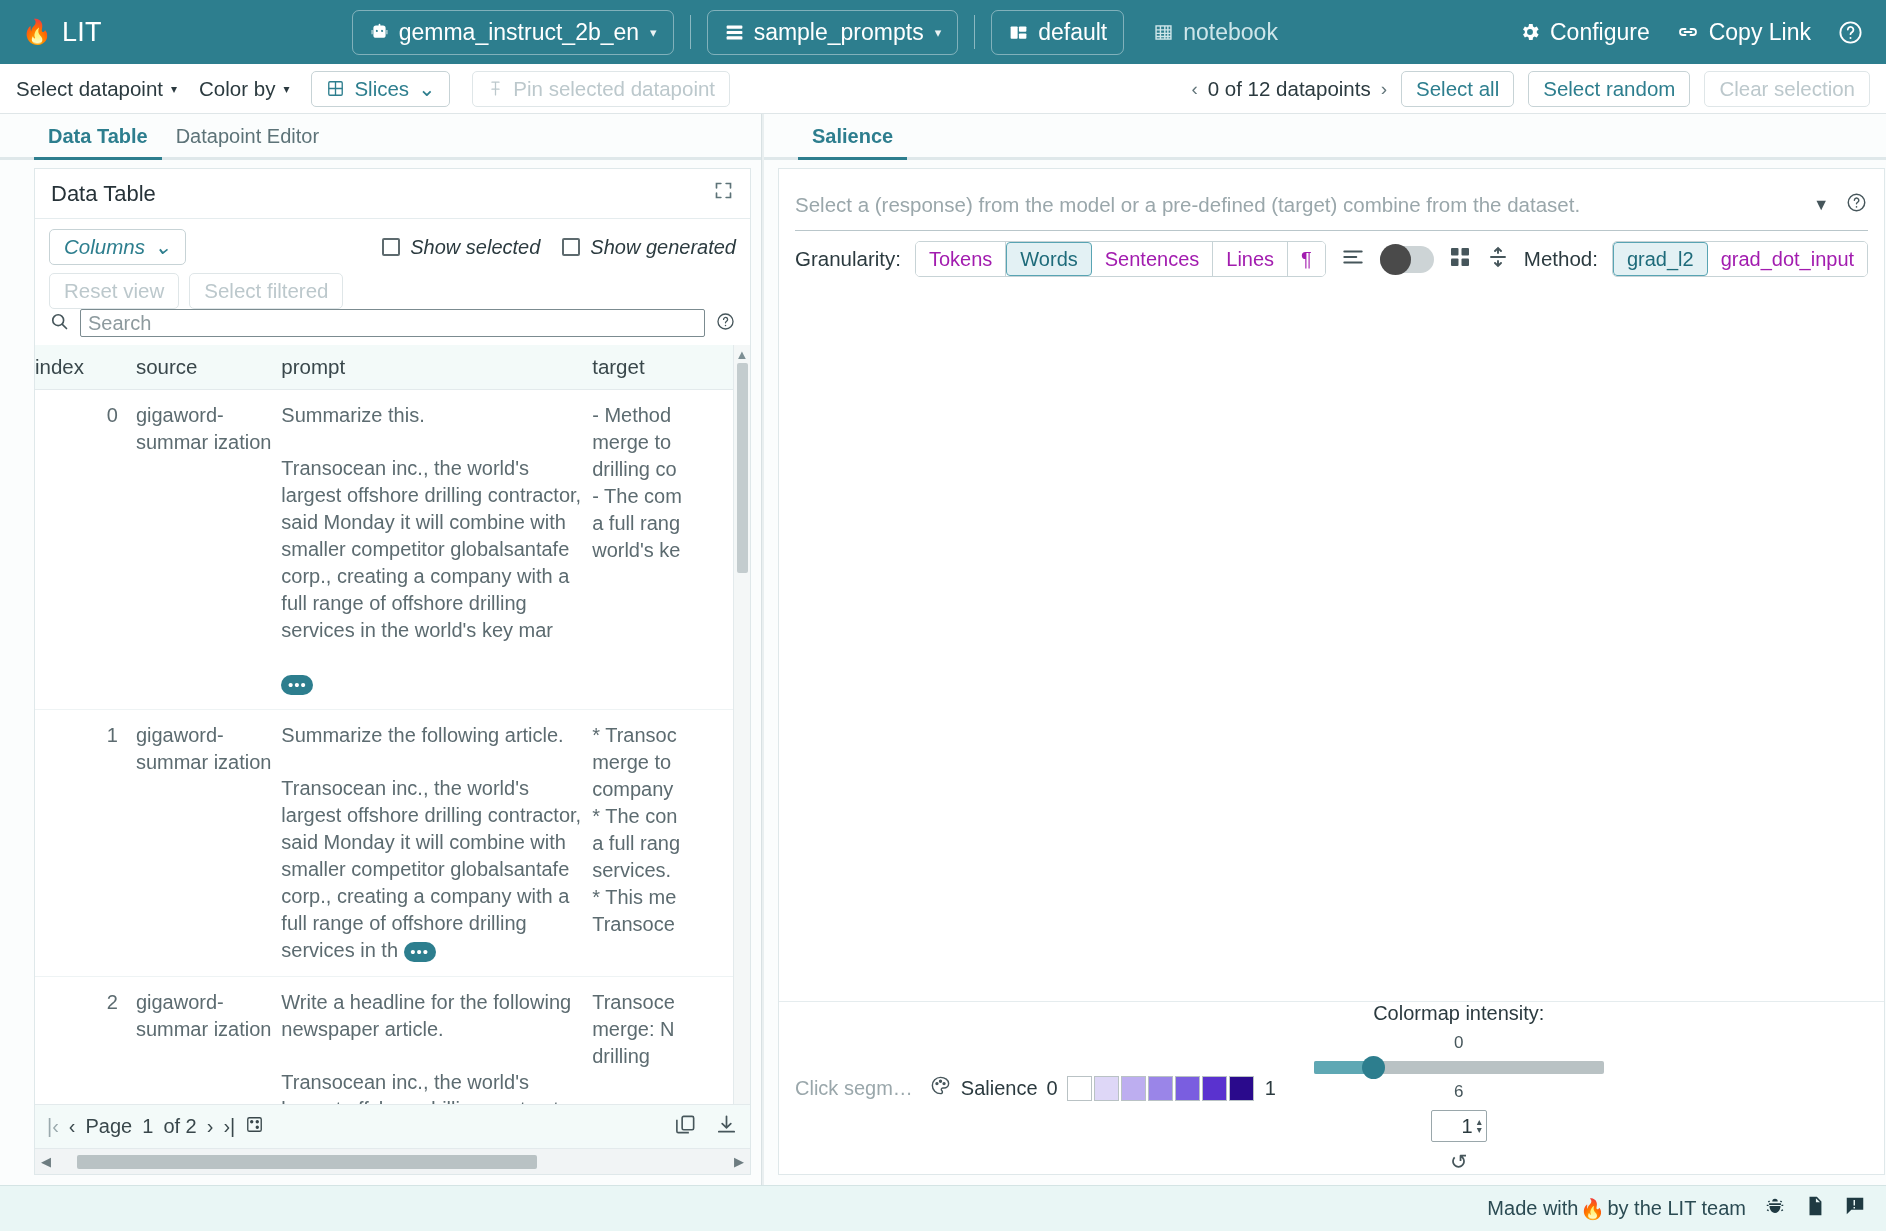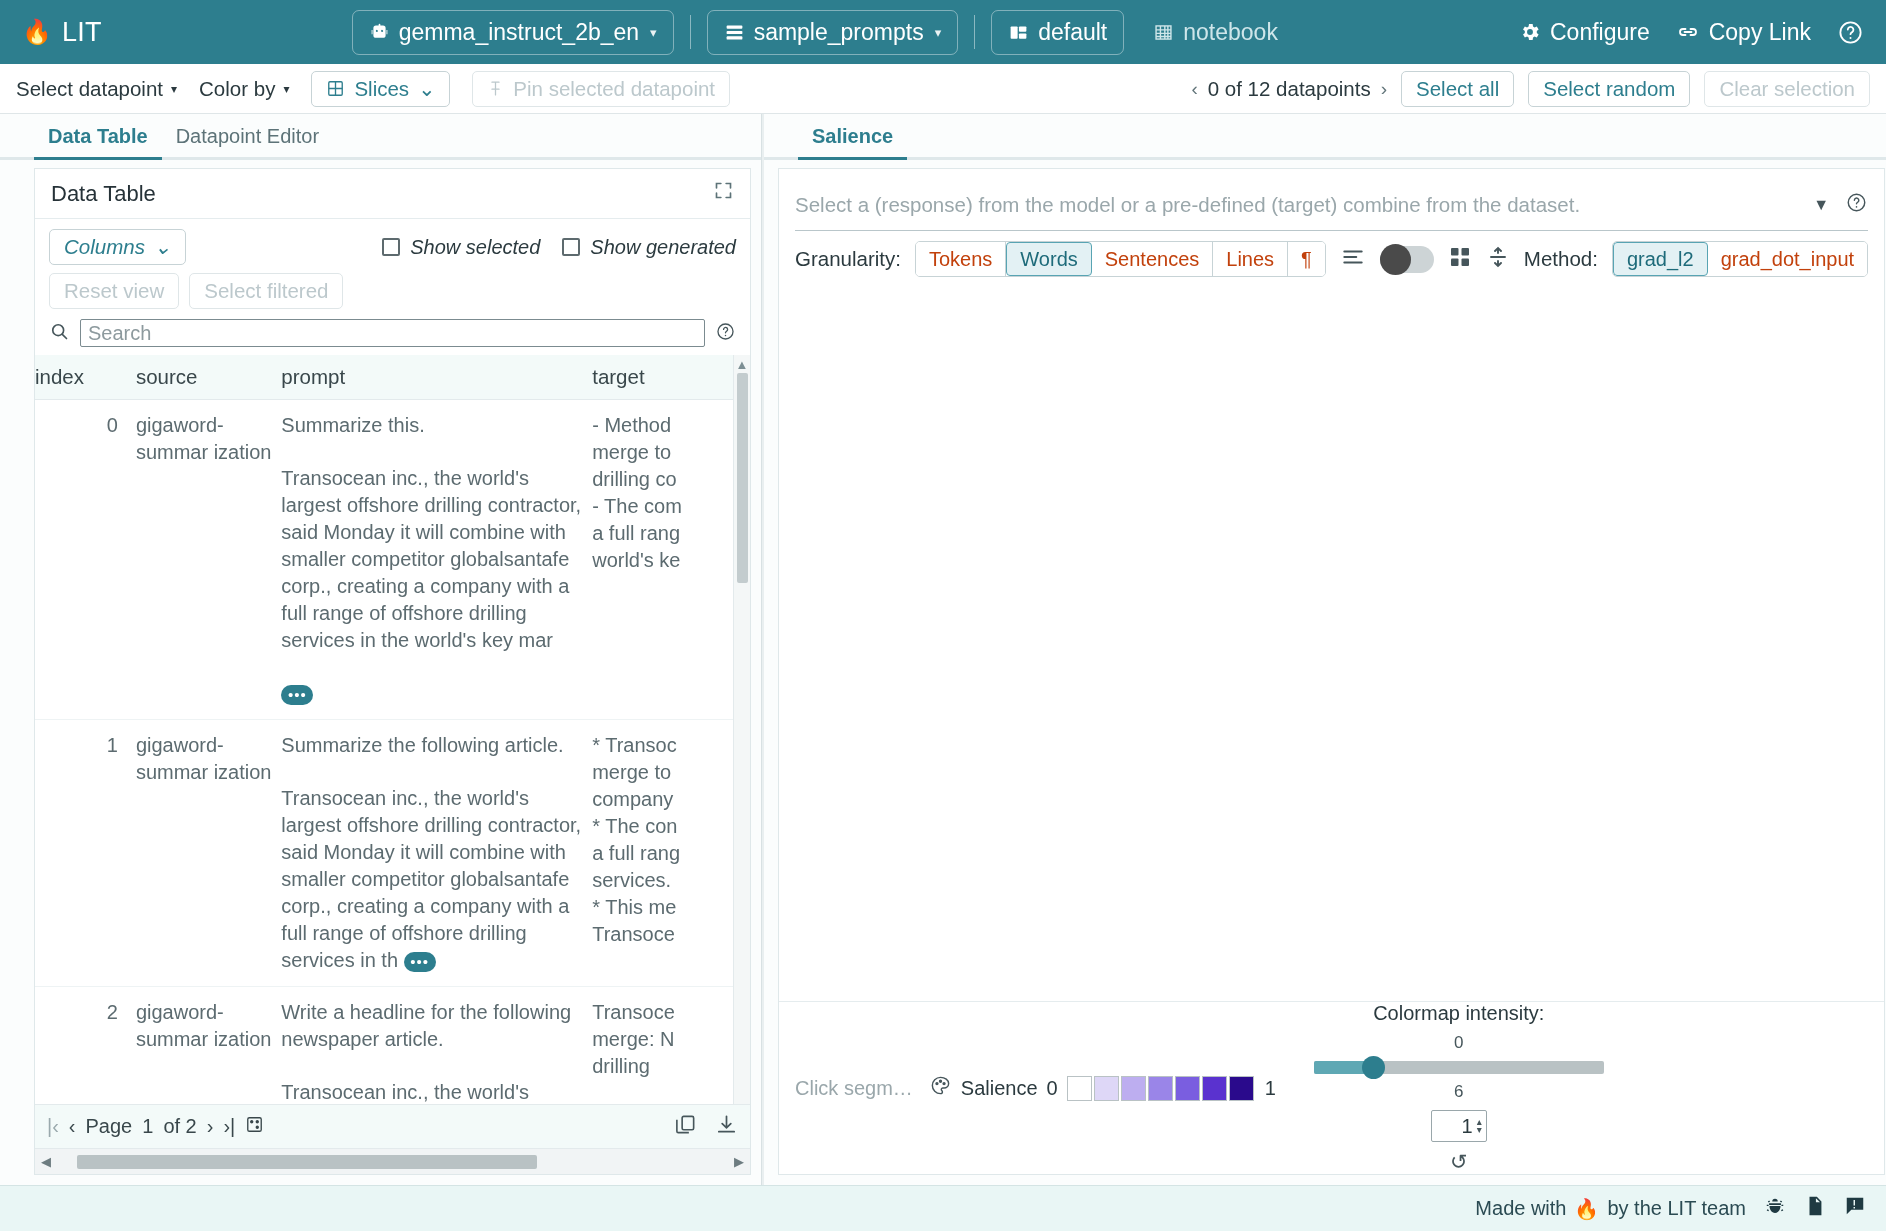--- a/index.html
+++ b/index.html
@@ -100,21 +100,21 @@
   }
   .expand-icon { color:#5d7378; cursor:pointer; }
 
   
   .dt-controls { padding: 10px 14px 0 14px; }
   .dt-row1 { display:flex; align-items:center;font-style:italic; }
   .dt-checks { margin-left:auto; display:flex; align-items:center; gap:22px; font-size:20px; color:#2b3a3f;}
   .chk { display:flex; align-items:center; gap:10px; cursor:pointer; white-space:nowrap;}
   .chk .box { width:18px; height:18px; border:2px solid #5d6a6e; border-radius:2px; display:inline-block;}
   .dt-row2 { display:flex; gap:10px; margin-top: 8px;}
-  .dt-search { display:flex; align-items:center; gap:10px; margin-top:10px;}
+  .dt-search { display:flex; align-items:center; gap:10px; }
   .search-input {
     flex: 1 1 auto; height:28px; border:1px solid #7b8b90; border-radius:2px;
     font-size:20px; padding: 0 7px; color:#7b8b90; background:#fff;
     font-family:"Liberation Sans", sans-serif;
   }
   .search-input::placeholder { color:#8d9a9e; }
   .q-icon { color:#46565b; }
 
   
   .table-wrap { flex:1 1 auto; min-height:0; display:flex; margin-top: 8px; position:relative; overflow:hidden;}
@@ -180,21 +180,21 @@
   .sal-select .dd { color:#46565b; margin-right:16px; font-size:16px;}
   .sal-select .help { color:#46565b; }
 
   .sal-ctrl {
     flex:0 0 56px; display:flex; align-items:center; gap:14px;
     padding: 0 16px; font-size:20.5px; color:#2b3a3f;
   }
   .seg { display:inline-flex; border:1px solid #c7d3d6; border-radius:5px; overflow:hidden; height:36px;}
   .seg > div {
     padding: 0 13px; display:flex; align-items:center;
-    font-size:20px; color:#c2410c; border-right:1px solid #c7d3d6;
+    font-size:20px; color:#a21caf; border-right:1px solid #c7d3d6;
     background:#fff; cursor:pointer; white-space:nowrap;
   }
   .seg > div:last-child { border-right:none; }
   .seg > div.sel { background:#e3f1f4; border:1px solid #58a4b3; color:#1e6b7a; border-radius:4px;}
   .toggle-pill { width:54px; height:27px; background:#cdd4d6; border-radius:14px; position:relative; }
   .toggle-pill .knob { position:absolute; left:0; top:-2px; width:31px; height:31px; background:#4a4a4a; border-radius:50%;}
   .sal-ctrl .right { margin-left:auto; display:flex; align-items:center; gap:14px;}
 
   .sal-body { flex:1 1 auto; background:#ffffff; min-height:0; }
 
@@ -219,21 +219,21 @@
   }
   .spin .arrows { display:flex; flex-direction:column; font-size:10px; line-height:8px; color:#46565b;}
   .reset-ic { color:#46565b; cursor:pointer; font-size:21px;}
 
   
   .footbar {
     flex:0 0 46px; background:#e9f6f5; border-top:1px solid #d4e4e4;
     display:flex; align-items:center; justify-content:flex-end;
     padding: 0 20px; gap:18px; font-size:20px; color:#2b4b53;
   }
-  .footbar .made { display:flex; align-items:center; gap:8px;}
+  .footbar .made { display:flex; align-items:center; gap:2px;}
 </style>
 </head>
 <body>
 
 <div class="appbar">
   <div class="brand">
     <span class="flame">🔥</span>
     <span>LIT</span>
   </div>
   <div class="appbar-spacer-1"></div>

